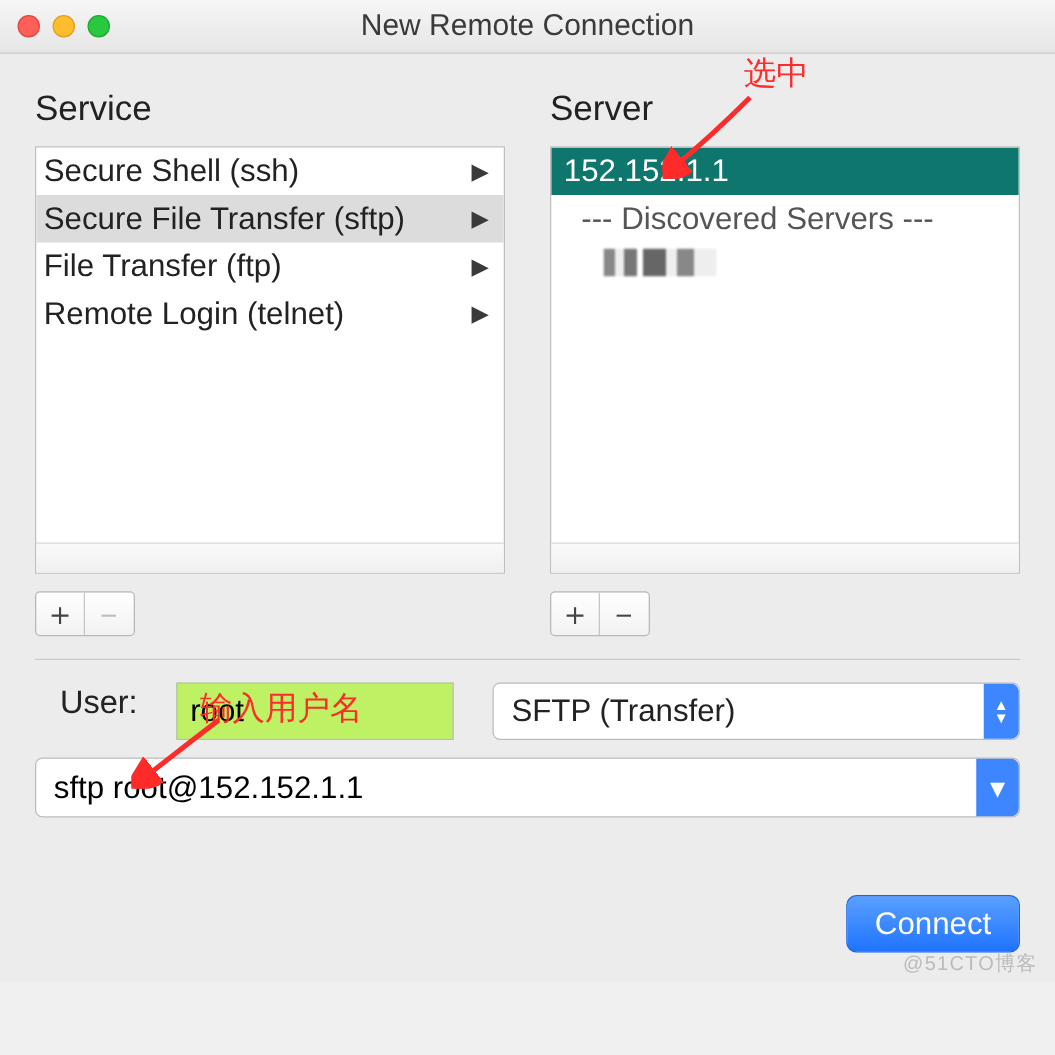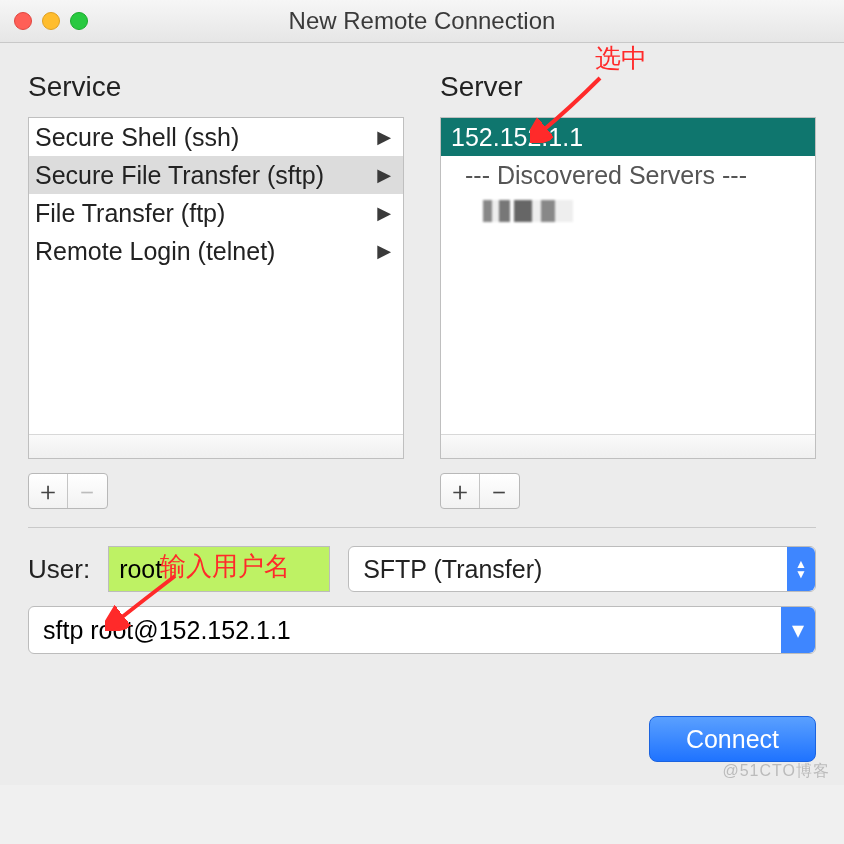--- a/index.html
+++ b/index.html
@@ -24,31 +24,31 @@
   .srv-item{padding:2px 10px 2px 10px;font-size:25px;line-height:34px;}
   .srv-item.sel{background:#0f766e;color:#fff;}
   .srv-disc{color:#555;text-align:left;padding-left:24px;}
   .srv-blur{display:inline-block;margin-left:32px;width:90px;height:22px;background:linear-gradient(90deg,#888 0 10%,#eee 10% 18%,#777 18% 30%,#fff 30% 35%,#666 35% 55%,#eee 55% 65%,#888 65% 80%,#eee 80% 100%);filter:blur(1px);}
   .btnrow{display:flex;gap:36px;margin-top:14px;}
   .pmgroup{display:flex;border:1px solid #b8b8b8;border-radius:4px;overflow:hidden;background:linear-gradient(#fff,#f2f2f2);}
   .pmbtn{width:38px;height:34px;display:flex;align-items:center;justify-content:center;font-size:26px;color:#444;}
   .pmbtn+.pmbtn{border-left:1px solid #c5c5c5;}
   .pmbtn.disabled{color:#bcbcbc;}
   hr.sep{border:none;border-top:1px solid #c9c9c9;margin:18px 0 18px 0;}
-  .userrow{display:flex;align-items:center;gap:18px;margin-top:6px;}
+  .userrow{display:flex;align-items:flex-start;gap:31px;margin-top:6px;margin-left:20px;}
   .userlabel{font-size:26px;}
   .textinput{height:44px;border:1px solid #bcbcbc;background:#bef264;padding:0 10px;font-size:25px;border-radius:0;}
   .userinput{width:200px;}
   .select{flex:1;height:44px;border:1px solid #bcbcbc;border-radius:6px;background:#fff;display:flex;align-items:center;justify-content:space-between;padding:0 0 0 14px;font-size:25px;position:relative;}
   .select .arrows{width:28px;height:44px;background:#3e86ff;border-radius:0 6px 6px 0;display:flex;flex-direction:column;align-items:center;justify-content:center;color:#fff;font-size:12px;line-height:10px;}
   .cmdrow{margin-top:14px;}
   .combo{display:flex;border:1px solid #bcbcbc;border-radius:6px;background:#fff;height:46px;align-items:center;}
   .combo input{flex:1;border:none;outline:none;font-size:25px;padding:0 14px;background:transparent;}
   .combo .drop{width:34px;height:46px;background:#3e86ff;border-radius:0 6px 6px 0;display:flex;align-items:center;justify-content:center;color:#fff;}
-  .connectbtn{position:absolute;right:28px;bottom:24px;height:44px;padding:0 36px;border-radius:8px;background:linear-gradient(#5aa0ff,#1f73ff);color:#fff;font-size:25px;border:1px solid #1b63df;display:flex;align-items:center;justify-content:center;}
+  .connectbtn{position:absolute;right:28px;bottom:24px;height:44px;padding:0 22px;border-radius:8px;background:linear-gradient(#5aa0ff,#1f73ff);color:#fff;font-size:25px;border:1px solid #1b63df;display:flex;align-items:center;justify-content:center;}
   .annot{position:absolute;color:#ff2a2a;font-size:26px;font-weight:400;}
   svg.arrow{position:absolute;stroke:#ff2a2a;fill:#ff2a2a;}
   .watermark{position:absolute;right:14px;bottom:4px;font-size:16px;color:#bbb;letter-spacing:1px;}
 </style>
 </head>
 <body>
 
 <div class="window">
   <div class="titlebar">
     <div class="lights">

